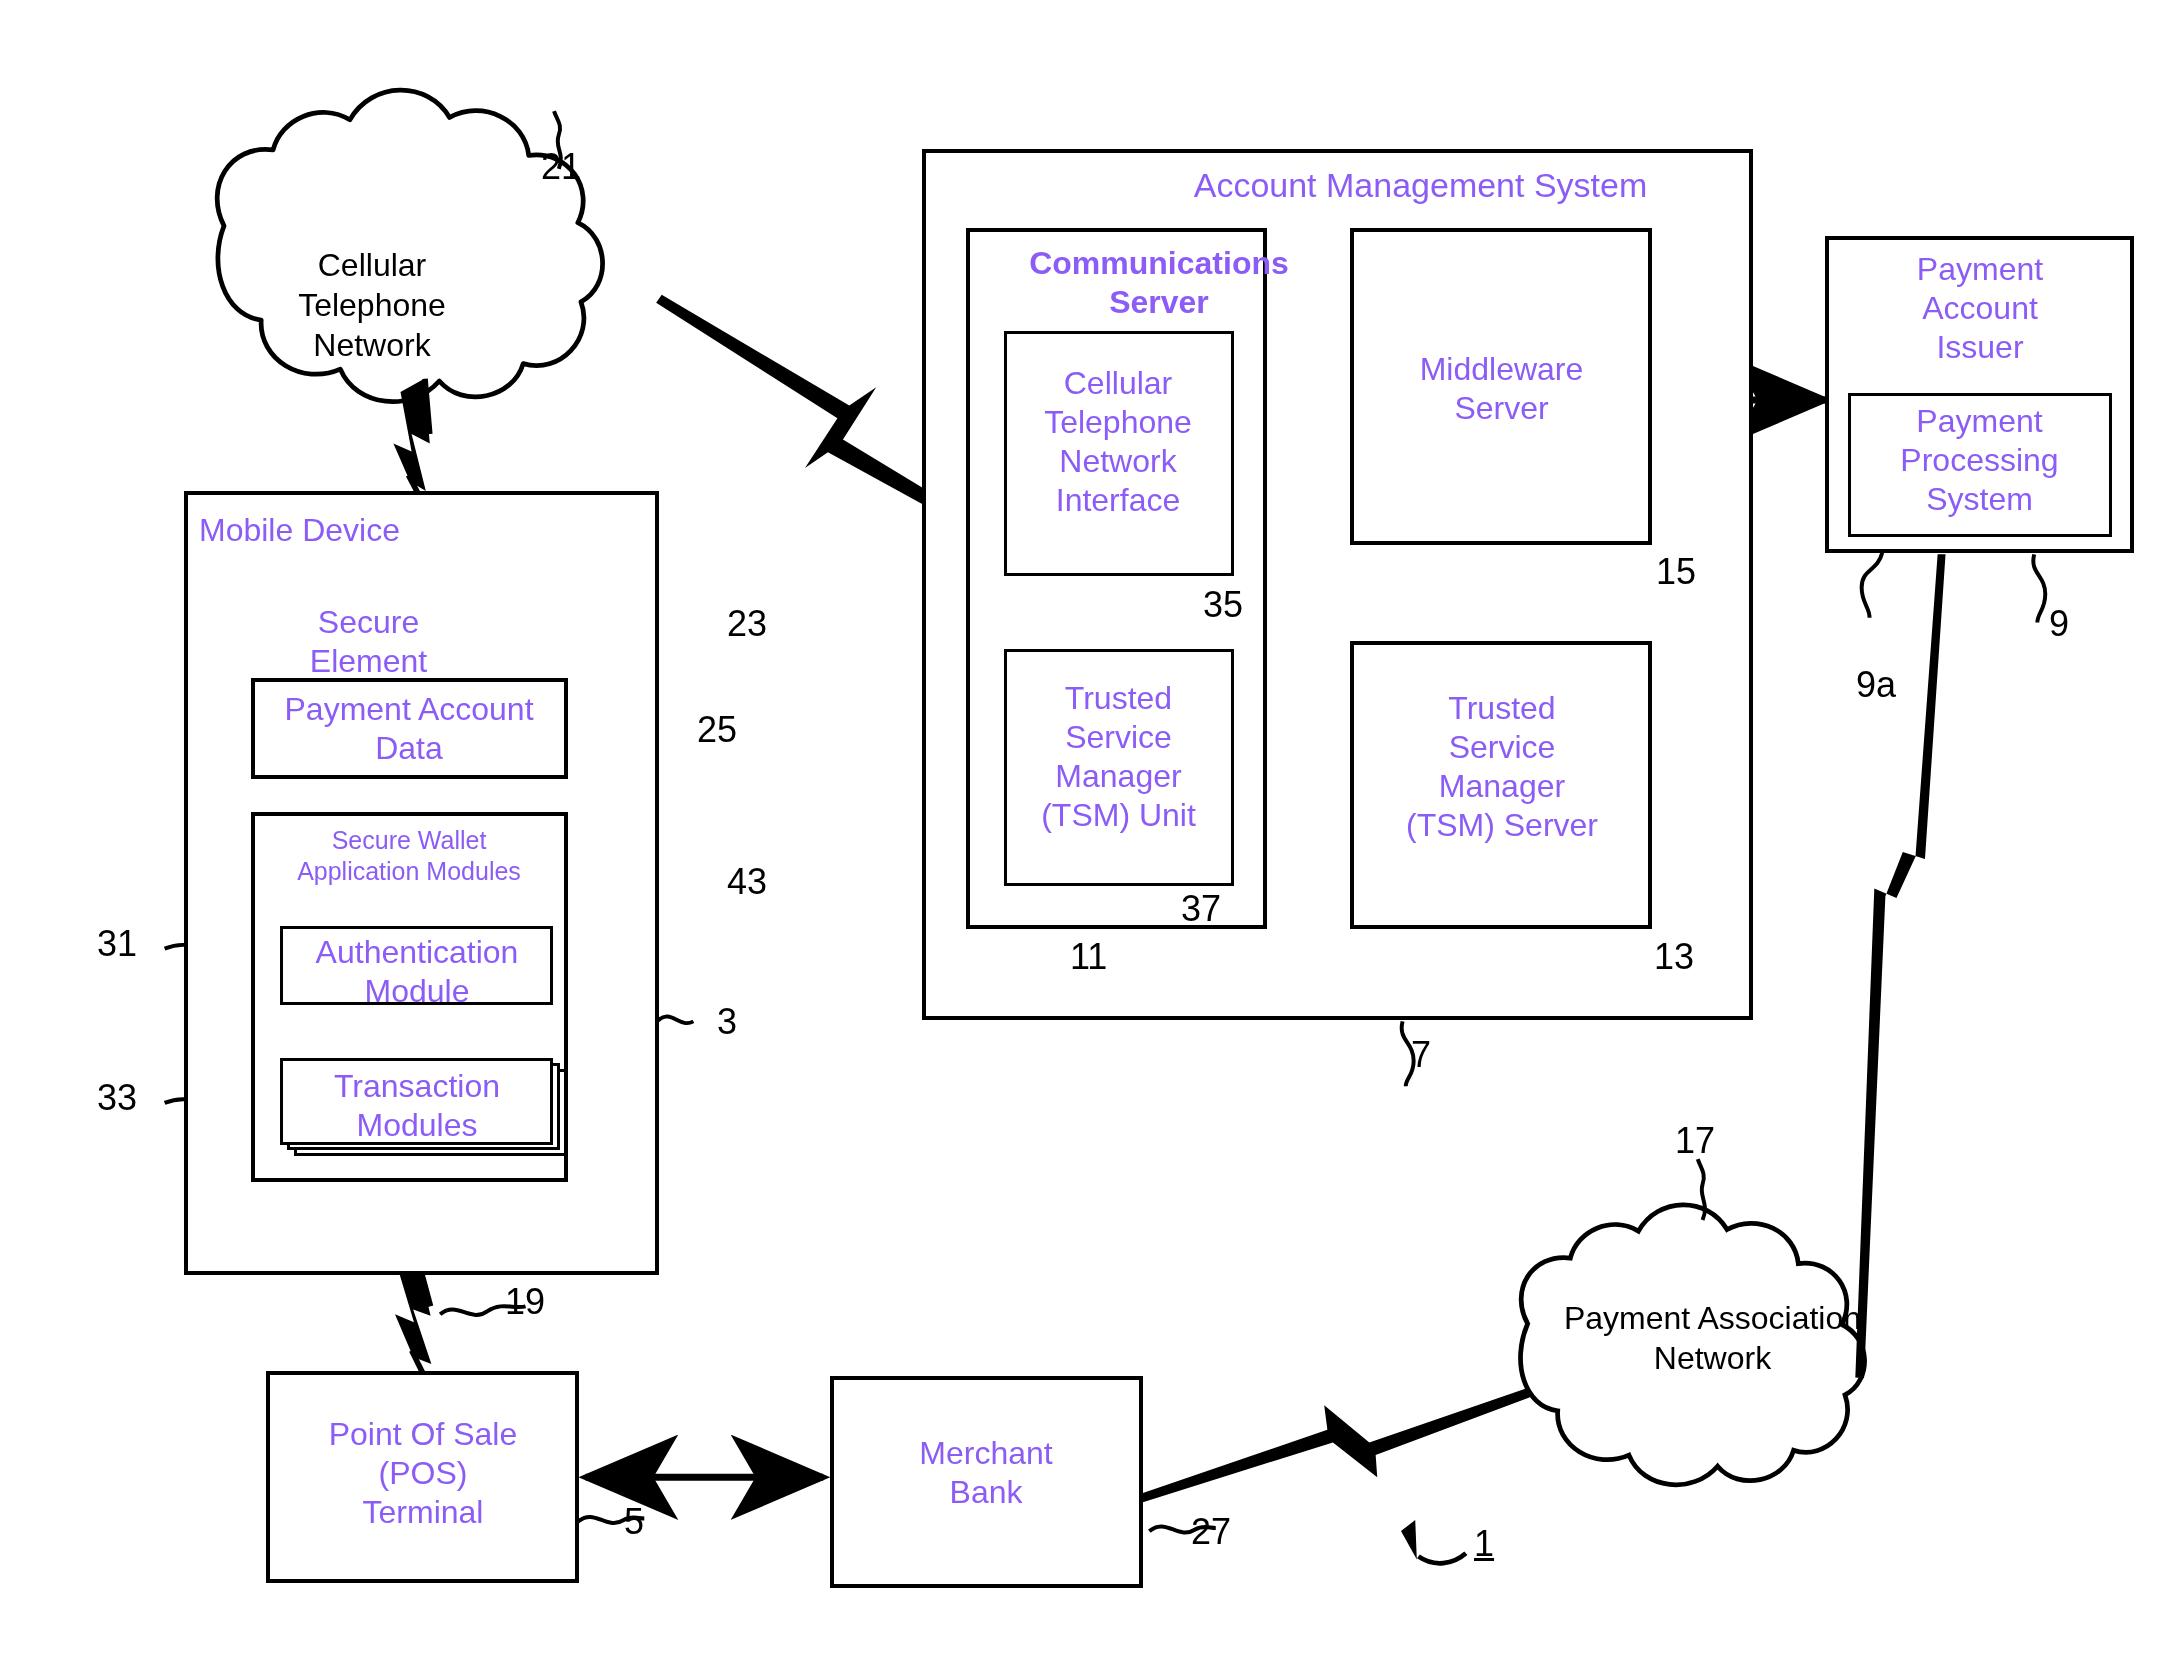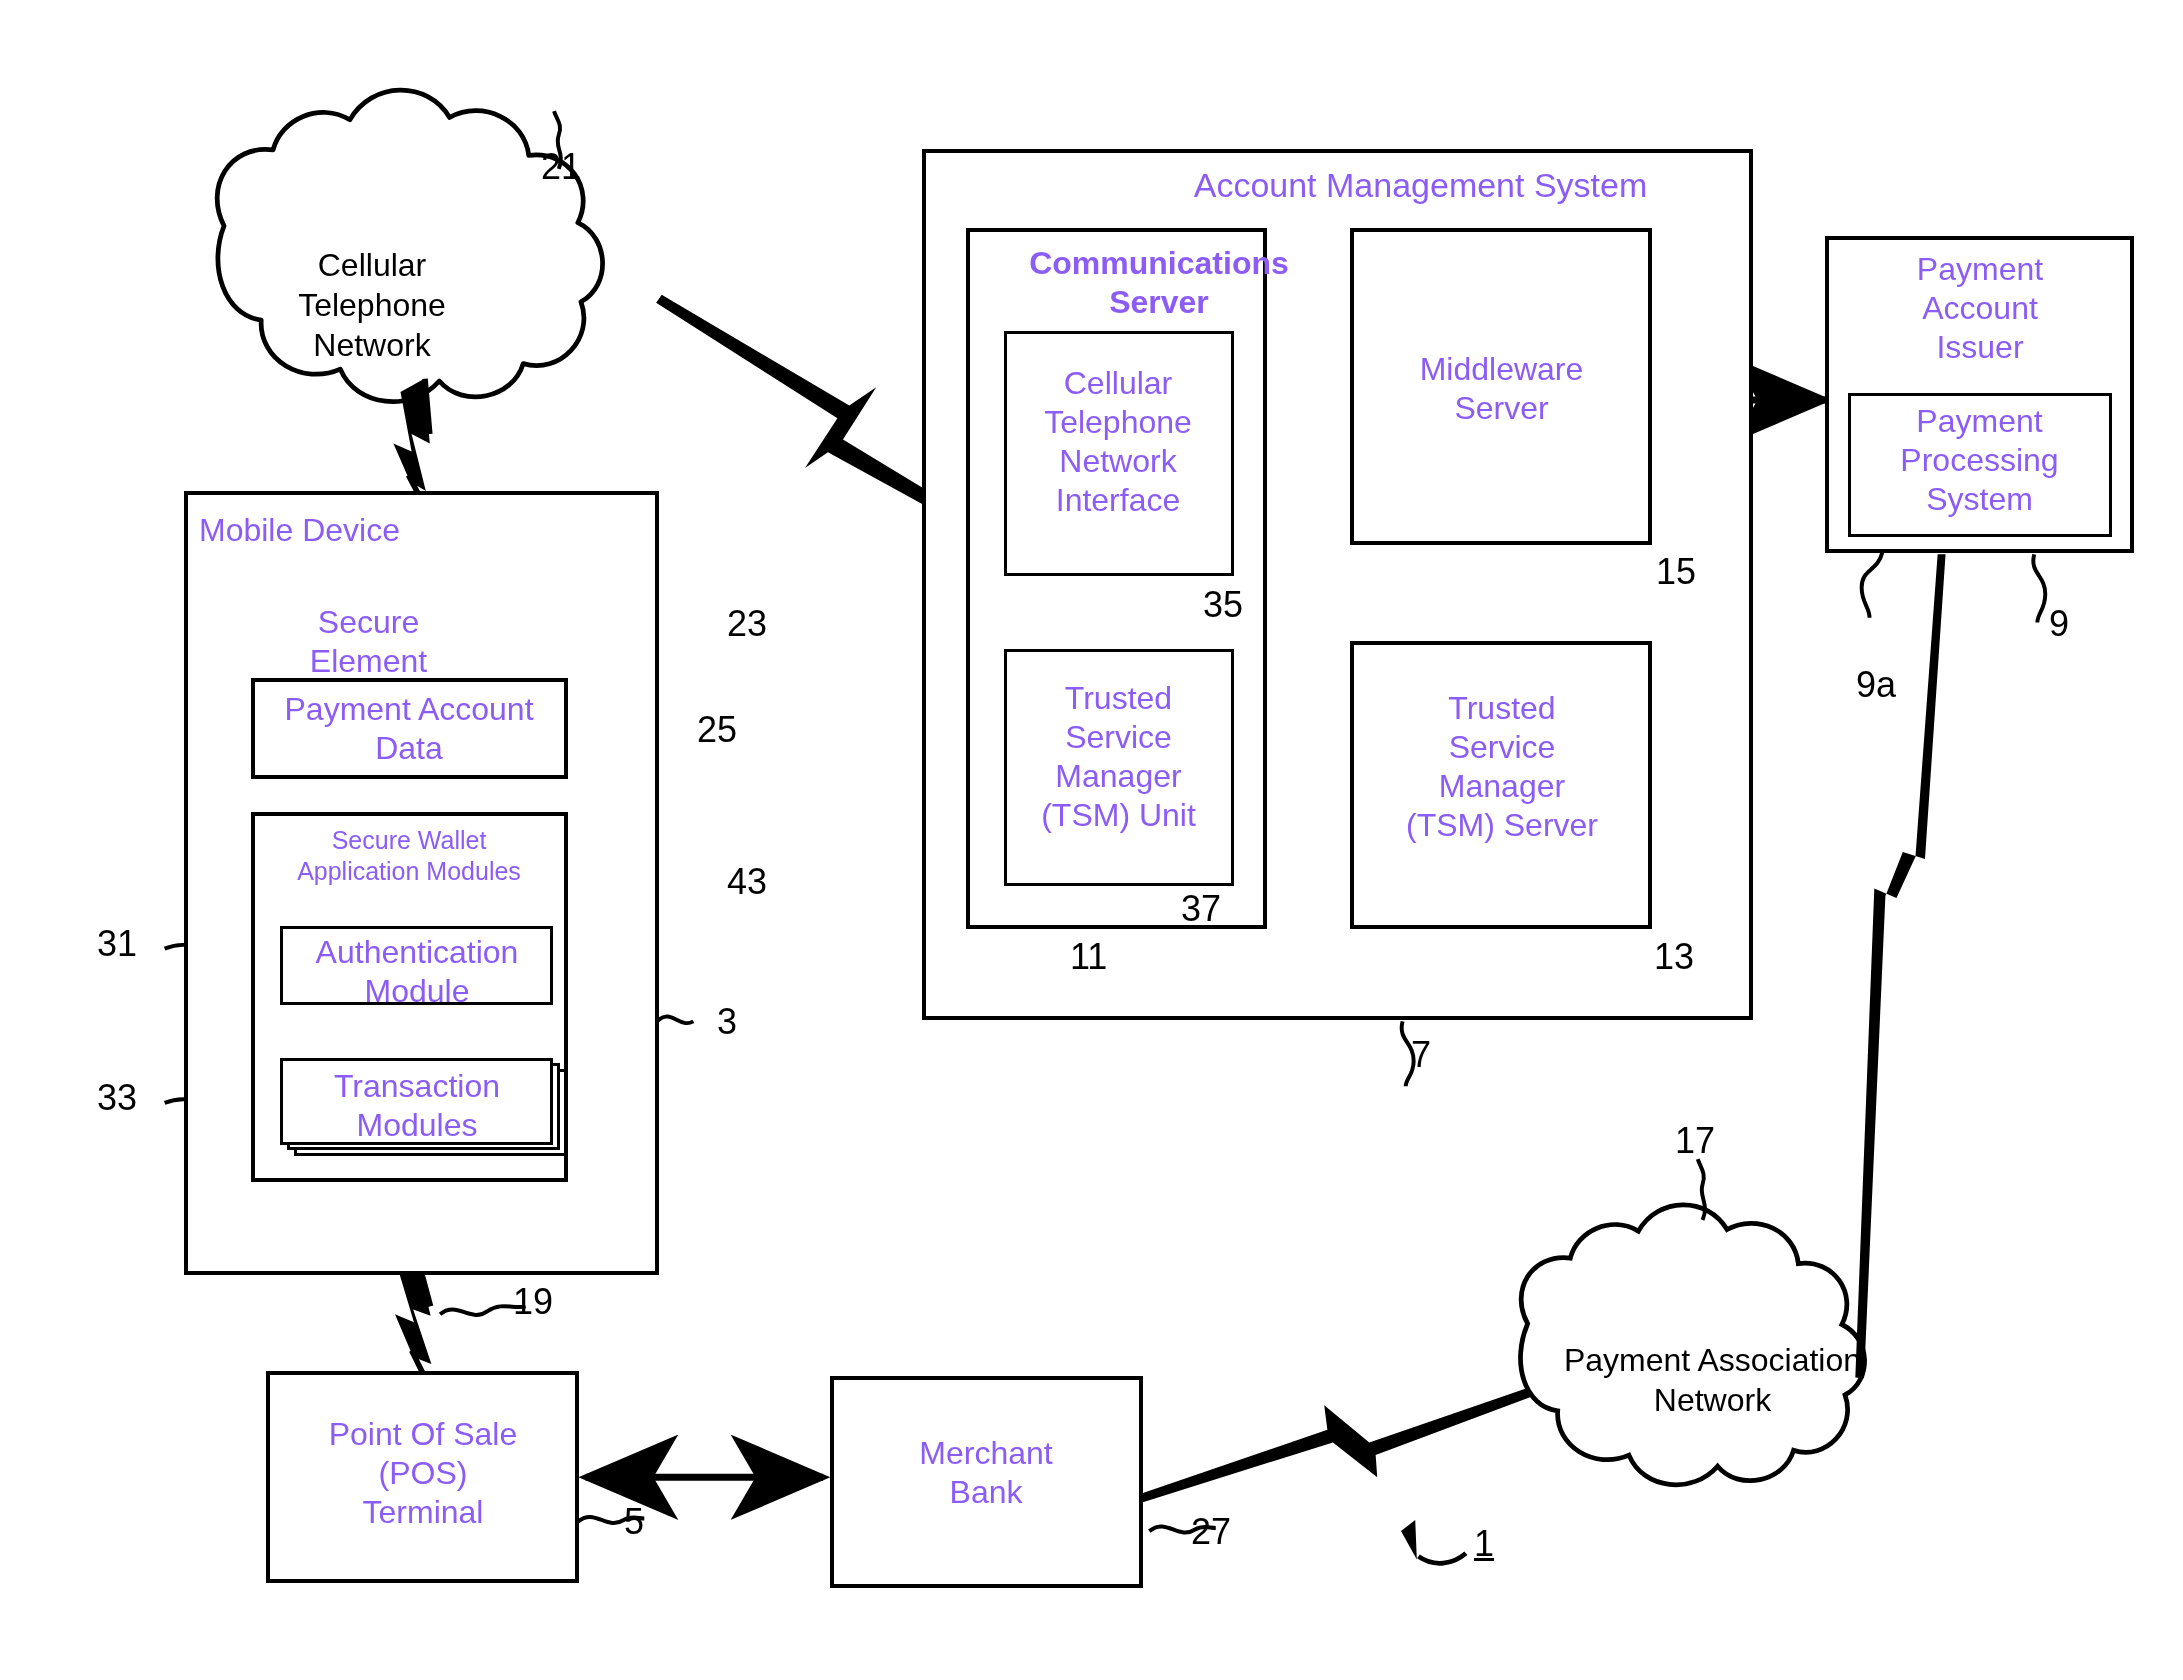--- a/index.html
+++ b/index.html
@@ -165,21 +165,21 @@
 
     <line x1="1908" y1="694" x2="1908" y2="810" stroke="#000" stroke-width="9" marker-start="url(#ahr)" marker-end="url(#ah)"></line>
 
     <line x1="1600" y1="980" x2="1706" y2="980" stroke="#000" stroke-width="9" marker-start="url(#ahr)" marker-end="url(#ah)"></line>
   </svg>
 
   <div class="cloudtxt" style="left:261px;top:245px;width:222px;">Cellular
 Telephone
 Network</div>
 
-  <div class="cloudtxt" style="left:1550px;top:1298px;width:325px;margin-top:42px;">Payment Association
+  <div class="cloudtxt" style="left:1550px;top:1298px;width:325px;">Payment Association
 Network</div>
 
   <div class="box" style="left:184px;top:491px;width:475px;height:784px;"></div>
   <div class="lbl" style="left:199px;top:511px;width:285px;text-align:left;">Mobile Device</div>
 
   <div class="lbl" style="left:261px;top:603px;width:215px;">Secure Element</div>
 
   <div class="box" style="left:251px;top:678px;width:317px;height:101px;"></div>
   <div class="lbl" style="left:253px;top:690px;width:312px;">Payment Account
 Data</div>
@@ -246,21 +246,21 @@
   <div class="lbl" style="left:831px;top:1434px;width:310px;">Merchant
 Bank</div>
 
   <div class="ref" style="left:541px;top:149px;">21</div>
   <div class="ref" style="left:727px;top:606px;">23</div>
   <div class="ref" style="left:697px;top:712px;">25</div>
   <div class="ref" style="left:727px;top:864px;">43</div>
   <div class="ref" style="left:717px;top:1004px;">3</div>
   <div class="ref" style="left:97px;top:926px;">31</div>
   <div class="ref" style="left:97px;top:1080px;">33</div>
-  <div class="ref" style="left:505px;top:1284px;margin-left:8px;">19</div>
+  <div class="ref" style="left:505px;top:1284px;">19</div>
   <div class="ref" style="left:624px;top:1504px;">5</div>
   <div class="ref" style="left:1191px;top:1514px;">27</div>
   <div class="ref" style="left:1203px;top:587px;">35</div>
   <div class="ref" style="left:1181px;top:891px;">37</div>
   <div class="ref" style="left:1070px;top:939px;">11</div>
   <div class="ref" style="left:1654px;top:939px;">13</div>
   <div class="ref" style="left:1656px;top:554px;">15</div>
   <div class="ref" style="left:1411px;top:1037px;">7</div>
   <div class="ref" style="left:1856px;top:621px;margin-top:46px;">9a</div>
   <div class="ref" style="left:2049px;top:606px;">9</div>

